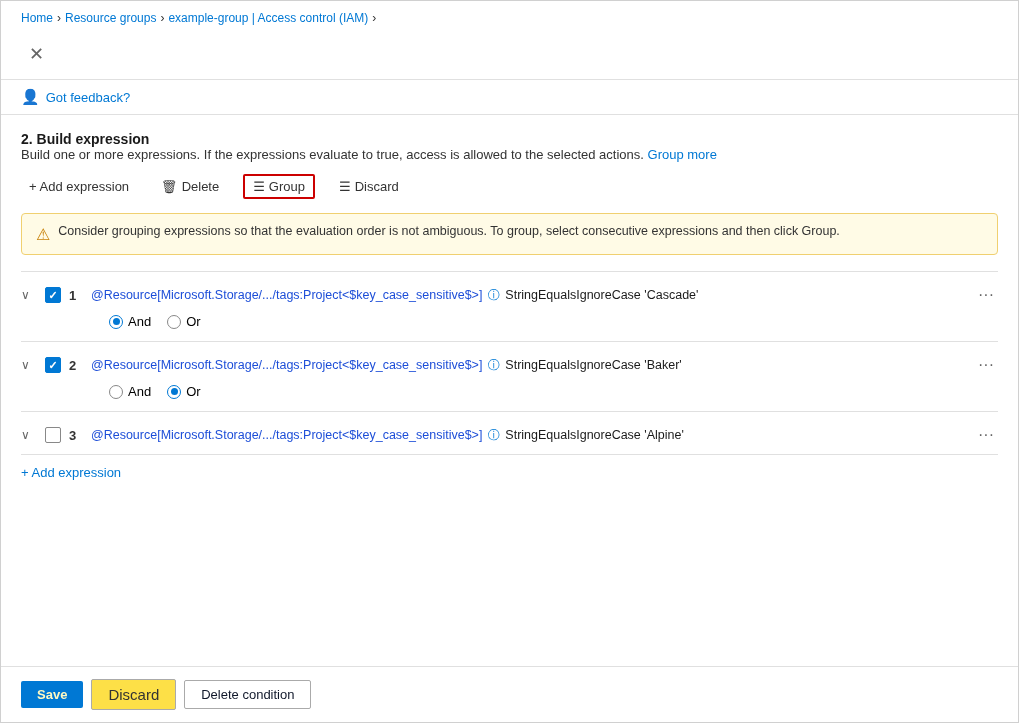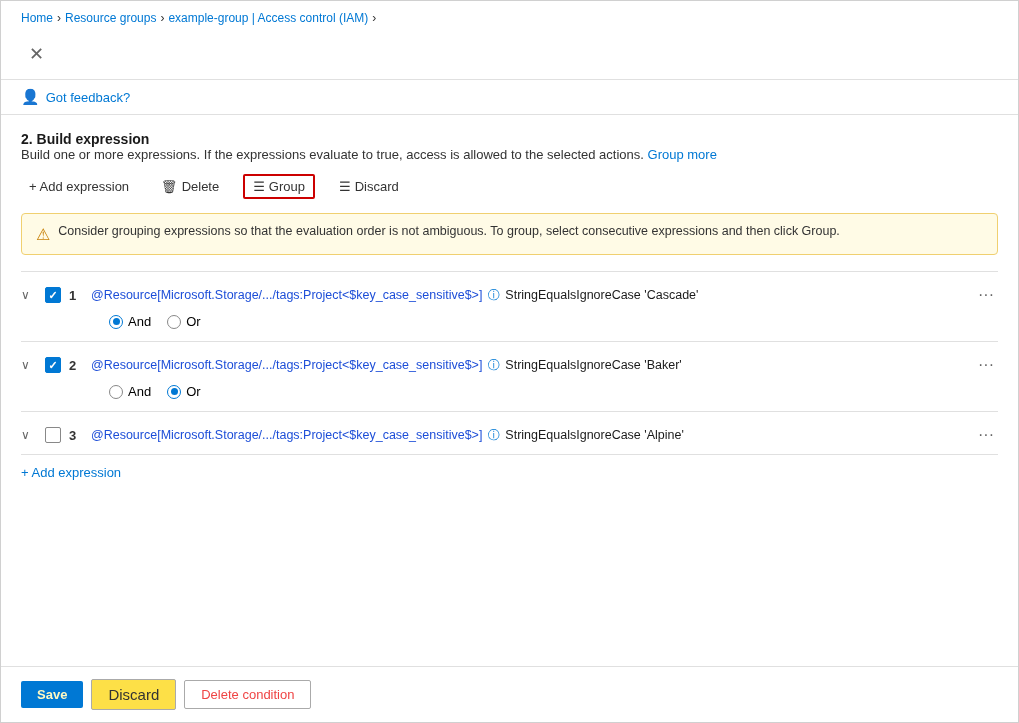--- a/index.html
+++ b/index.html
@@ -292,21 +292,21 @@
       background: #fde047;
       color: #333;
       border: 1px solid #aaa;
       padding: 6px 16px;
       border-radius: 2px;
       font-size: 15px;
       cursor: pointer;
     }
     .btn-delete-cond {
       background: white;
-      color: #ef4444;
+      color: #0f172a;
       border: 1px solid #aaa;
       padding: 6px 16px;
       border-radius: 2px;
       font-size: 13px;
       cursor: pointer;
     }
   </style>
 </head>
 <body>
 

